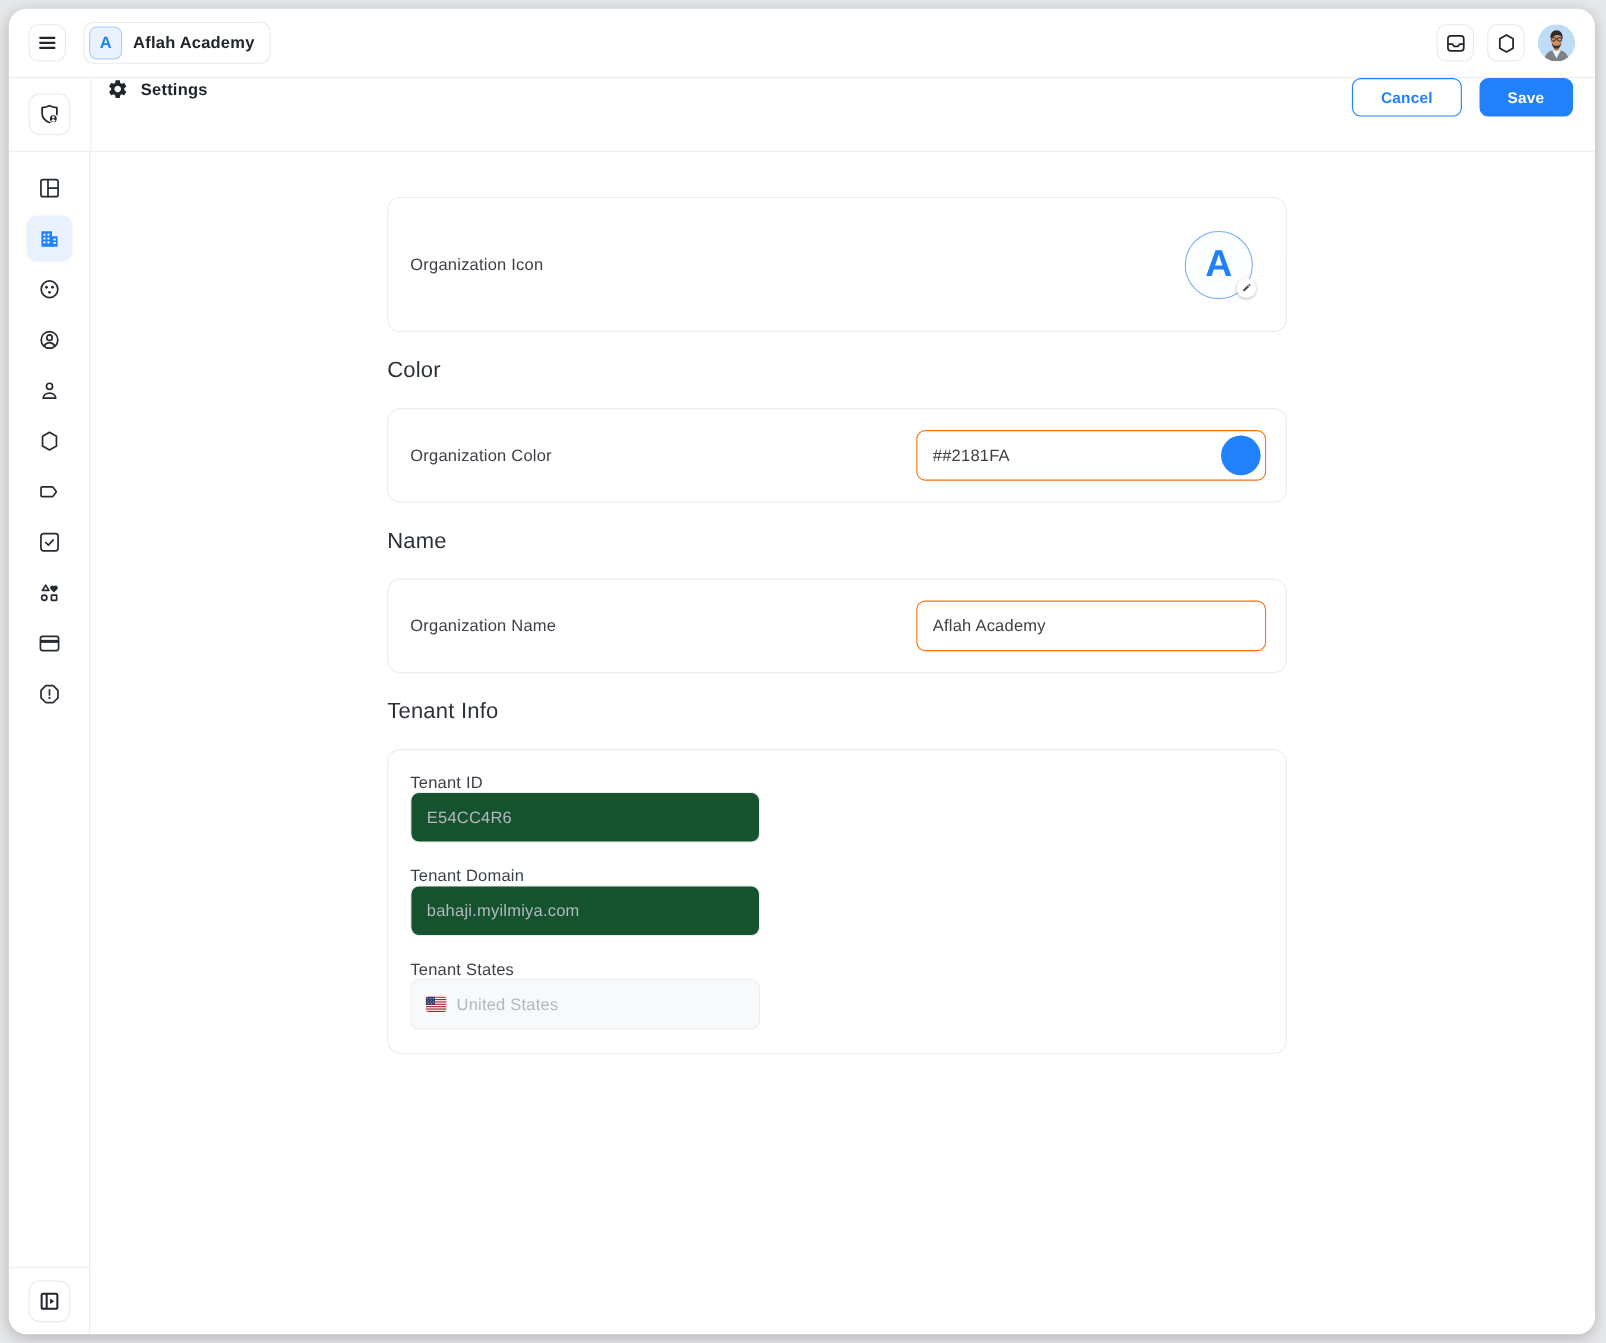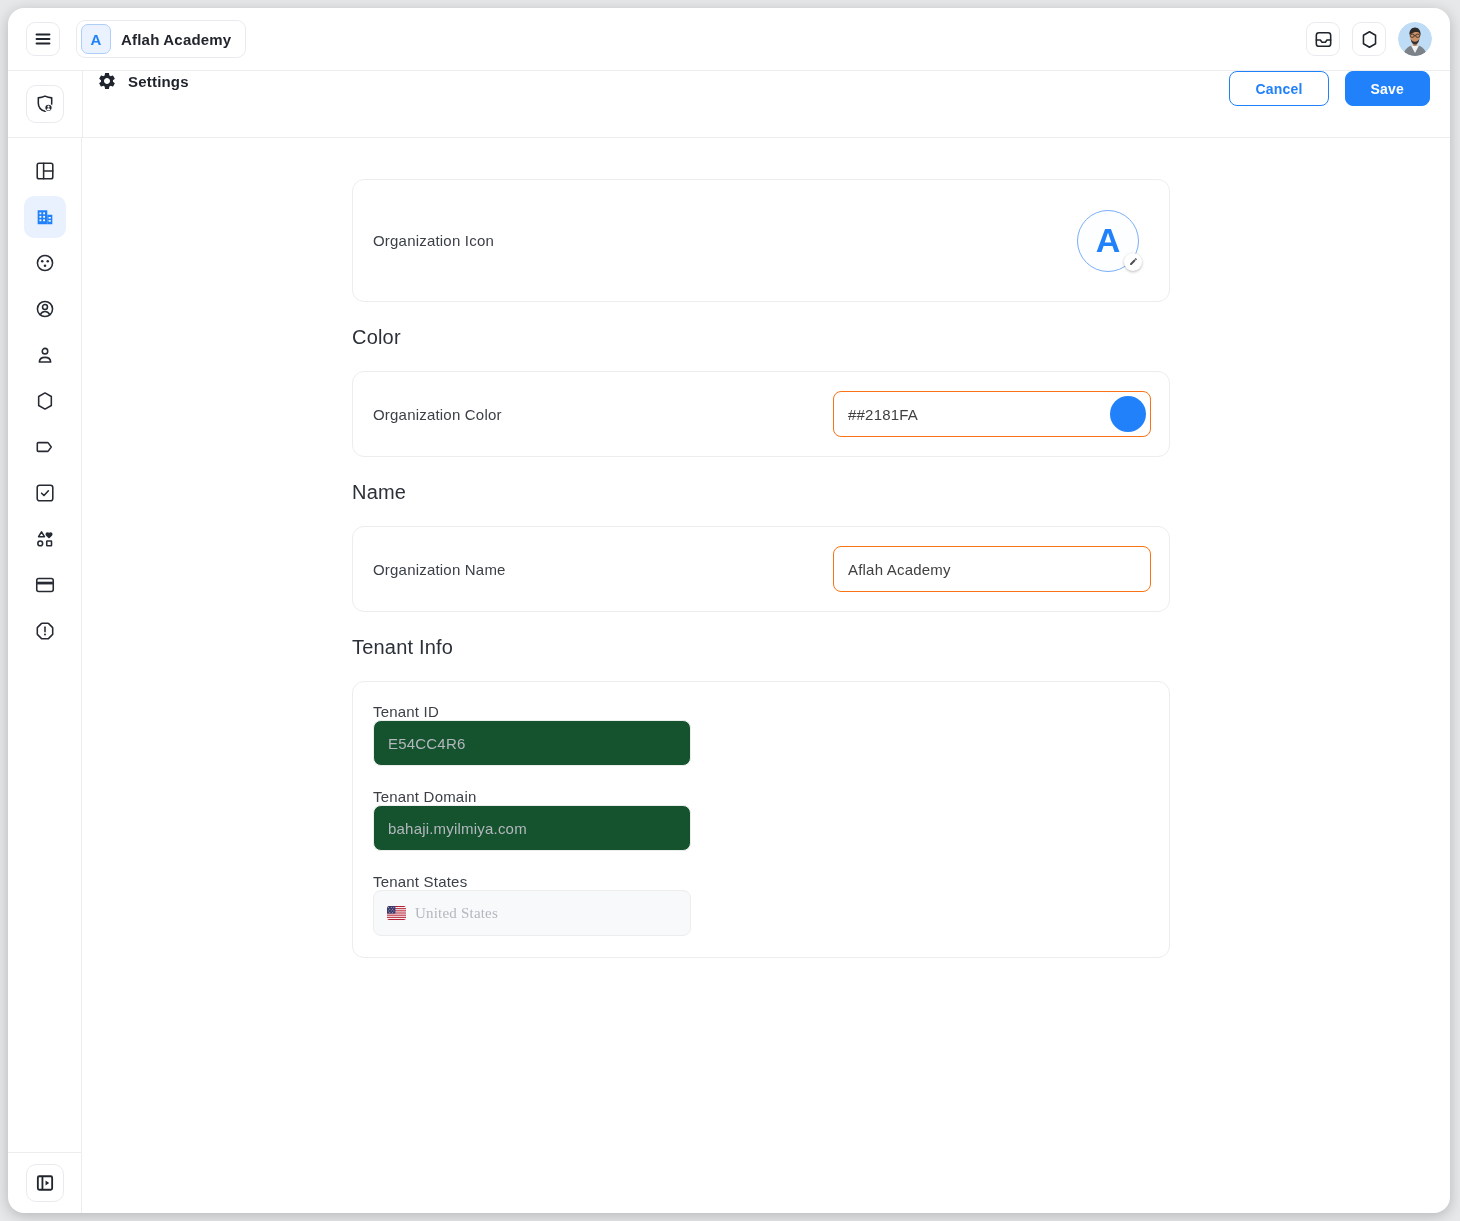--- a/index.html
+++ b/index.html
@@ -76,21 +76,21 @@
     display:flex;align-items:center;justify-content:center;position:relative;margin-right:12px;
     color:var(--accent);font-size:34px;font-weight:bold;cursor:pointer;}
   .edit-badge{position:absolute;right:-4px;bottom:0;width:18px;height:18px;border-radius:50%;
     background:#fff;box-shadow:0 1px 3px rgba(0,0,0,.28);
     display:flex;align-items:center;justify-content:center;}
   .card.tenant{padding:21px 18px 21px 20px;display:flex;flex-direction:column;gap:22px;}
   .tenant-row{display:flex;align-items:flex-start;justify-content:space-between;flex-direction:column;}
   .input-disabled{background:#14532d;border:1px solid #eceded;color:#b3b7be;}
   .region-box{width:318px;height:46px;background:#f8f9fa;border:1px solid #eceded;border-radius:8px;
     display:flex;align-items:center;gap:9px;padding:0 13px;box-sizing:border-box;
-    font-size:15px;color:#b3b7be;letter-spacing:.2px;font-family:Liberation Serif, serif;}
+    font-size:15px;color:#b3b7be;letter-spacing:.2px;}
   svg{display:block;}
 </style>
 </head>
 <body>
 
 <div class="window">
 
   <div class="topbar">
     <div class="topbar-left">
       <button class="icon-btn">

